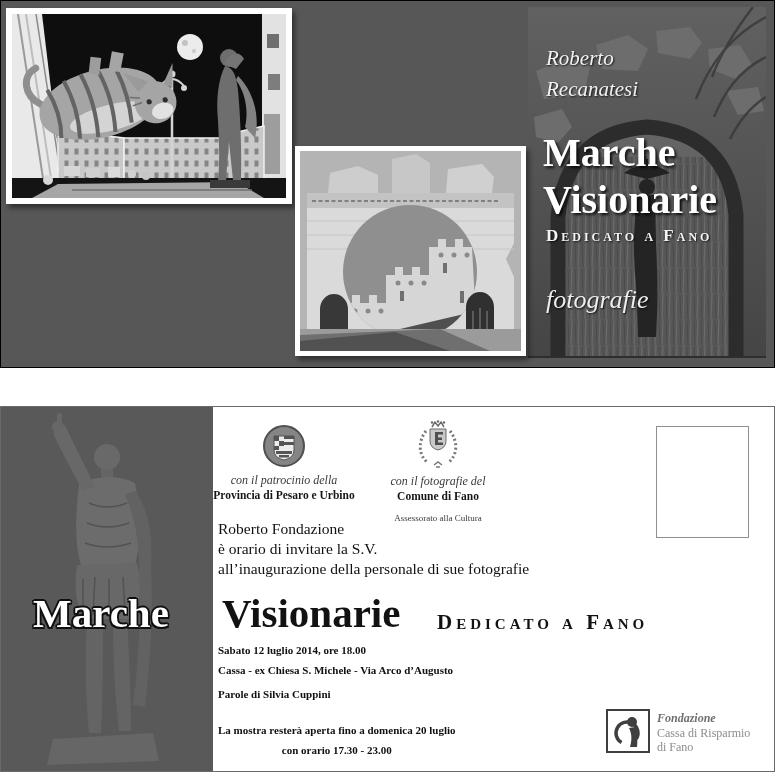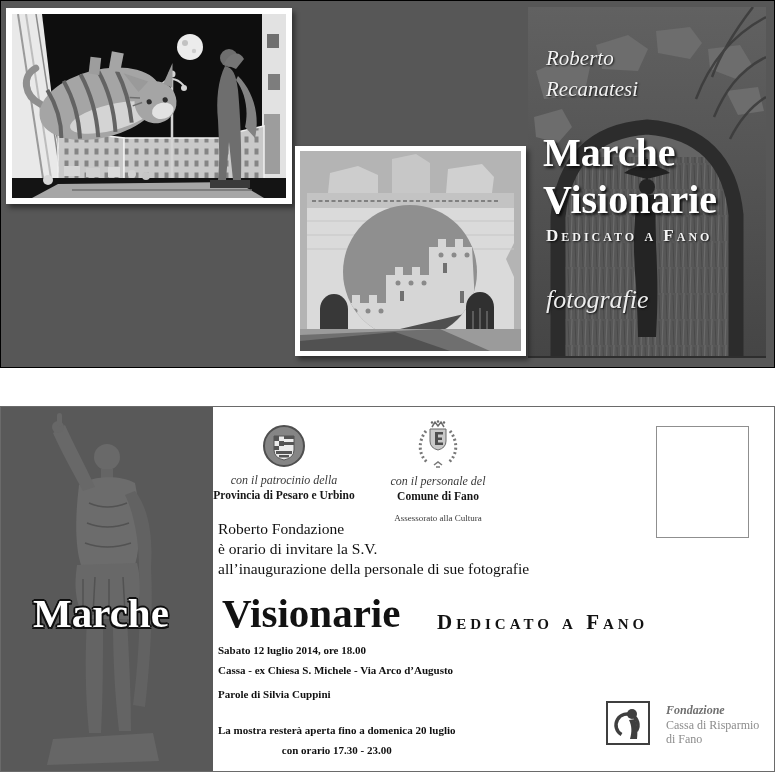--- a/index.html
+++ b/index.html
@@ -56,21 +56,21 @@
   .title-visionarie { position:absolute; left:221px; top:182px;
                       font-size:41px; font-weight:bold; color:#121212; white-space:nowrap; }
   .title-dedicato { position:absolute; left:436px; top:203px; font-size:21px; font-weight:bold;
                     font-variant:small-caps; letter-spacing:4px; color:#121212; white-space:nowrap; }
 
   .event-line { font-weight:bold; font-size:11px; line-height:20px; color:#101010; }
   .event-block1 { position:absolute; left:217px; top:233px; }
   .event-speaker { position:absolute; left:217px; top:277px; }
   .event-closing { position:absolute; left:217px; top:313px;text-align:center; }
 
-  .sponsor { position:absolute; left:605px; top:294px; display:flex; gap:16px; align-items:flex-start; }
+  .sponsor { position:absolute; left:605px; top:302px; display:flex; gap:7px; align-items:flex-start; }
   .sponsor-text { font-size:12px; line-height:14.5px; color:#8c8c8c; padding-top:2px; }
   .sponsor-name { font-weight:bold; font-style:italic; color:#6f6f6f; }
 </style>
 </head>
 <body>
 
 <div class="page">
 
   <section class="top-panel">
 
@@ -294,21 +294,21 @@
         <circle cx="34" cy="3.5" r="1.2" fill="#6a6a6a"></circle>
         <path d="M20 10 h16 v12 q0 7 -8 9 q-8 -2 -8 -9 Z" fill="#c9c9c9" stroke="#6a6a6a"></path>
         <rect x="25" y="13" width="3" height="13" fill="#4e4e4e"></rect>
         <rect x="28" y="13" width="5" height="2.5" fill="#4e4e4e"></rect>
         <rect x="28" y="18.5" width="4" height="2.5" fill="#4e4e4e"></rect>
         <rect x="28" y="23.5" width="5" height="2.5" fill="#4e4e4e"></rect>
         <path d="M16 12 C8 22 8 36 18 44" fill="none" stroke="#787878" stroke-width="3" stroke-dasharray="2 2.5"></path>
         <path d="M40 12 C48 22 48 36 38 44" fill="none" stroke="#787878" stroke-width="3" stroke-dasharray="2 2.5"></path>
         <path d="M24 46 l4 -3 4 3 M26 48 h4" fill="none" stroke="#787878" stroke-width="1.5"></path>
       </svg>
-      <div class="patron-caption">con il personale del</div>
+      <div class="patron-caption">con il fotografie del</div>
       <div class="patron-name">Comune di Fano</div>
       <div class="patron-dept">Assessorato alla Cultura</div>
     </div>
 
     <div class="stamp"></div>
 
     <div class="invite">
       <div>Roberto Fondazione</div>
       <div>è orario di invitare la S.V.</div>
       <div>all’inaugurazione della personale di sue fotografie</div>

